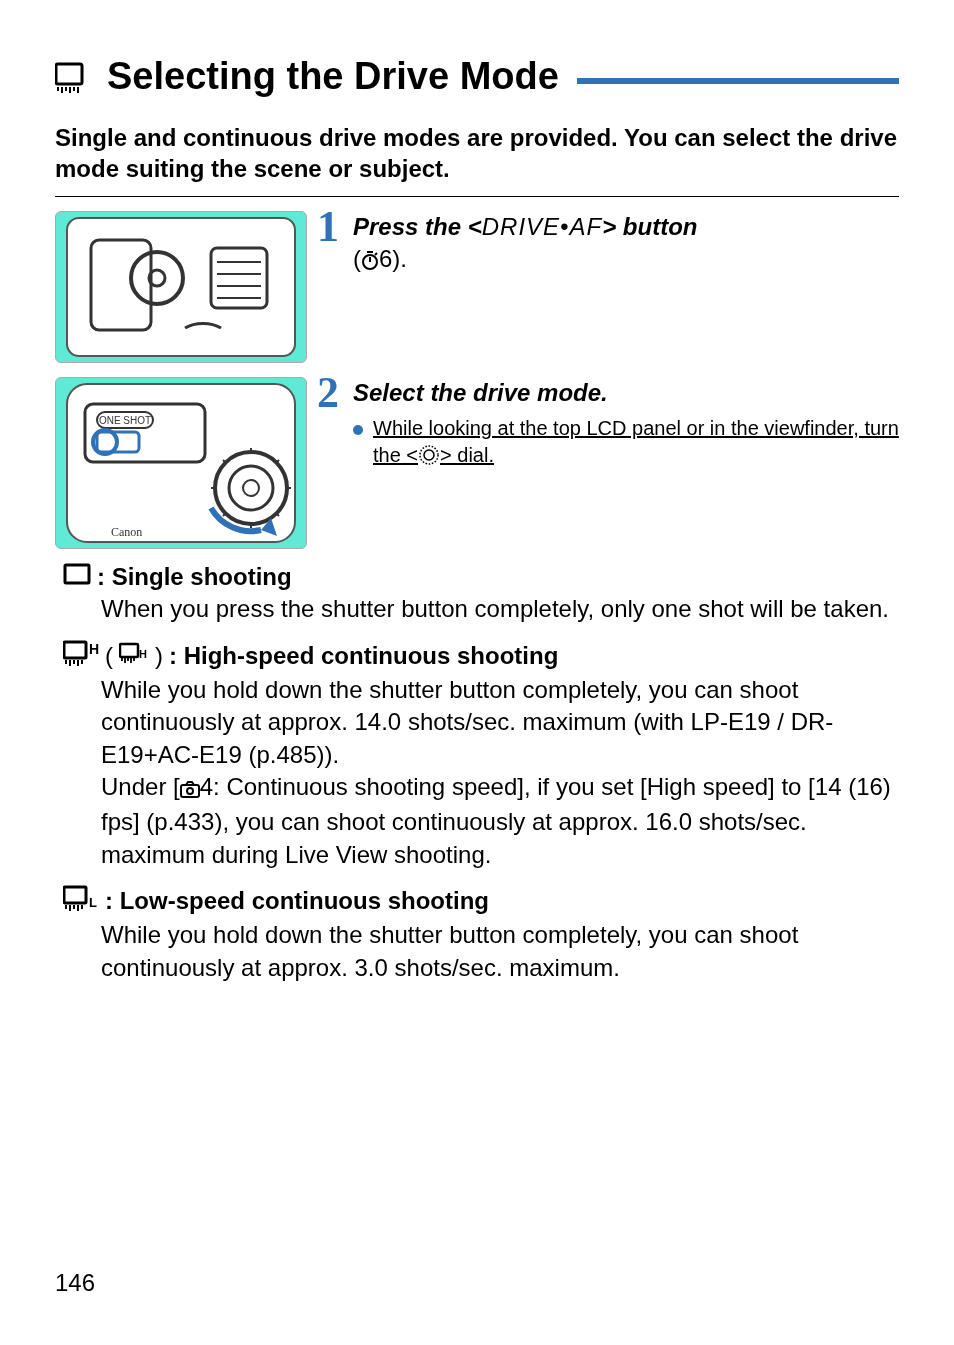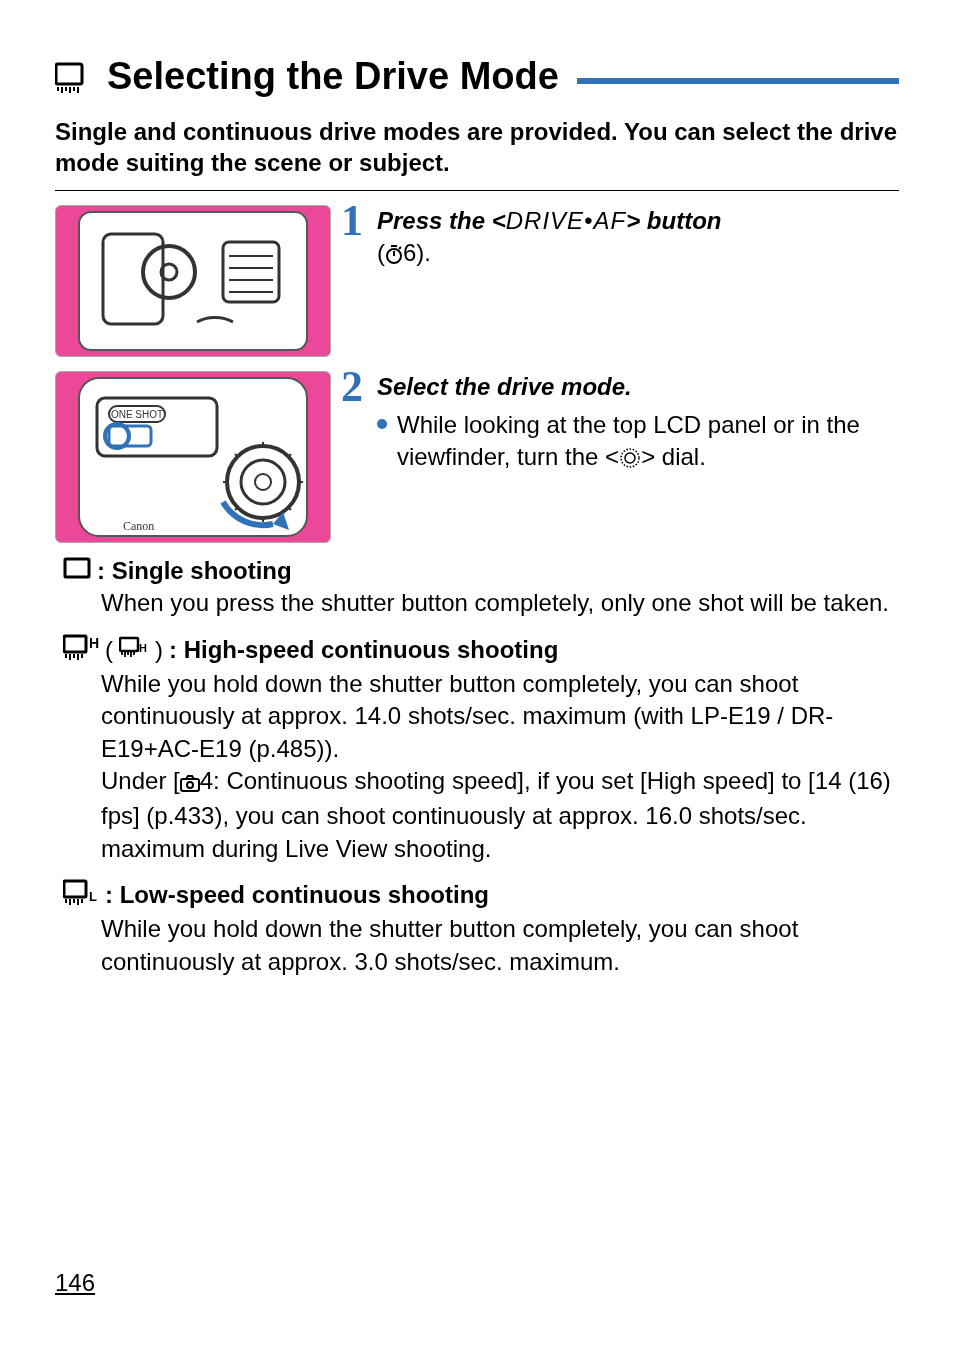--- a/index.html
+++ b/index.html
@@ -16,21 +16,21 @@
     width: 954px;
     min-height: 1345px;
     position: relative;
   }
 
   
   .heading-row {
     display: flex;
     align-items: center;
     gap: 12px;
-    margin-bottom: 18px;
+    margin-bottom: 24px;
   }
   .heading-icon svg { display:block; }
   .heading-text {
     font-size: 38px;
     font-weight: bold;
   }
   .heading-rule {
     flex: 1;
     height: 6px;
     background: #2f72b8;
@@ -51,23 +51,23 @@
     margin: 0 0 14px 0;
   }
 
   
   .step-block {
     display: flex;
     gap: 16px;
     margin-bottom: 14px;
   }
   .step-illus {
-    width: 276px;
+    width: 252px;
     min-height: 150px;
-    background: #ec4899;
+    background: #5eead4;
     border-radius: 6px;
     border: 1px solid #aaa;
     display:flex;
     align-items:center;
     justify-content:center;
     position:relative;
     box-sizing:border-box;
   }
   .step-illus svg { display:block; }
 
@@ -96,23 +96,24 @@
   .step-title .symbol { font-family: Arial, sans-serif; }
   .step-sub {
     font-size: 24px;
     line-height: 1.3;
   }
   .step-sub .timer-icon { display:inline-block; vertical-align:-3px; }
 
   .sub-bullet {
     display: flex;
     gap: 10px;
-    font-size: 24px;
+    font-size: 20px;
     line-height: 1.35;
     margin-top: 6px;
+    text-decoration: underline;
   }
   .sub-bullet .dot {
     width: 10px;
     height: 10px;
     border-radius: 50%;
     background: #2f72b8;
     flex-shrink: 0;
     margin-top: 10px;
   }
   .dial-icon { display:inline-block; vertical-align:-4px; }
@@ -137,21 +138,20 @@
     margin-top: 2px;
   }
   .def-body .bold { font-weight: normal; }
   .cam-icon { display:inline-block; vertical-align:-3px; }
 
   .page-num {
     position: absolute;
     bottom: 48px;
     left: 55px;
     font-size: 24px;
-    text-decoration: underline;
   }
 </style>
 </head>
 <body>
 
 <div class="page">
 
   <div class="heading-row">
     <span class="heading-icon">
       <svg width="40" height="32" viewBox="0 0 40 32">

